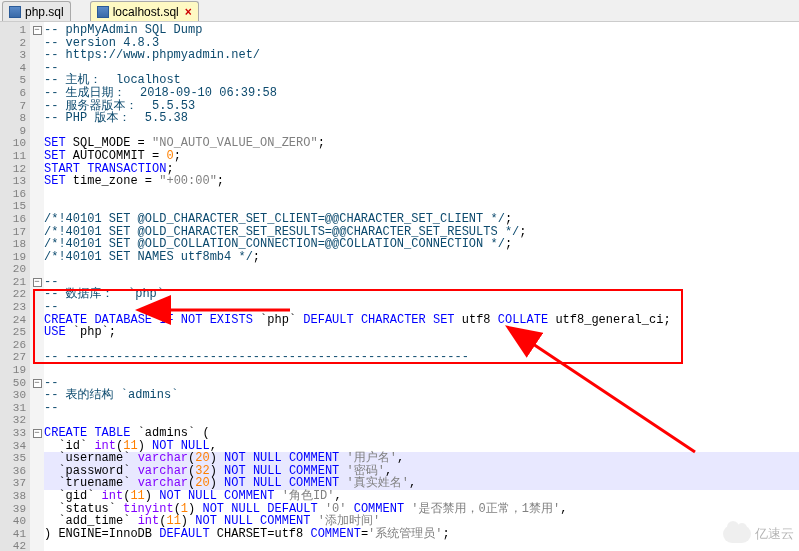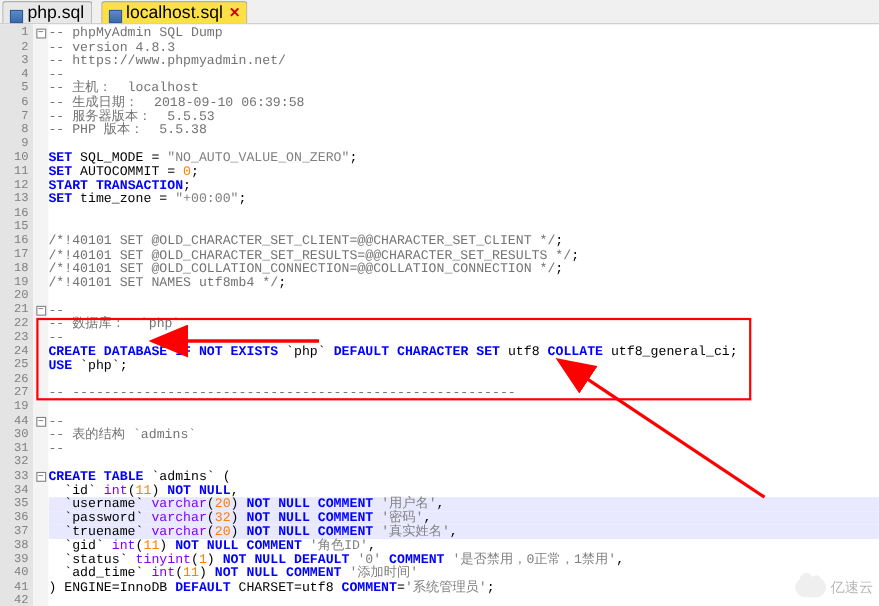--- a/index.html
+++ b/index.html
@@ -1,32 +1,32 @@
 <!DOCTYPE html>
 <html><head>
 <meta charset="utf-8">
 <style>
 * { margin: 0; padding: 0; box-sizing: border-box; }
 body { font-family: "Courier New", monospace; font-size: 12px; background: #fff; width: 799px; height: 551px; overflow: hidden; position: relative; }
 .tabbar { height: 22px; background: #f0f0f0; border-bottom: 1px solid #ccc; display: flex; align-items: flex-end; padding-left: 2px; }
-.tab { display: inline-flex; align-items: flex-end; height: 20px; padding: 0 6px; border: 1px solid #aaa; border-bottom: none; background: #e8e8e8; font-size: 16px; font-family: Tahoma, sans-serif; margin-right: 8px; cursor: pointer; border-radius: 3px 3px 0 0; }
-.tab.active { background: #fde047; }
+.tab { display: inline-flex; align-items: center; height: 20px; padding: 0 6px; border: 1px solid #aaa; border-bottom: none; background: #e8e8e8; font-size: 12px; font-family: Tahoma, sans-serif; margin-right: 19px; cursor: pointer; border-radius: 3px 3px 0 0; }
+.tab.active { background: #fef9c3; }
 .tab .icon-save { width: 12px; height: 12px; background: linear-gradient(#5a8ac8, #3a6aa8); border: 1px solid #2a5a98; margin-right: 4px; display: inline-block; }
 .tab .close-x { margin-left: 6px; color: #c00; font-weight: bold; }
 .editor { display: flex; height: 529px; position: relative; }
 .gutter { width: 30px; background: #e4e4e4; text-align: right; color: #808080; font-size: 11px; line-height: 12.6px; padding-top: 2px; user-select: none; }
 .gutter div { padding-right: 4px; height: 12.6px; }
 .foldcol { width: 14px; background: #f4f4f4; line-height: 12.6px; padding-top: 2px; position: relative; }
 .foldcol div { height: 12.6px; text-align: center; color: #808080; font-size: 9px; position: relative; }
 .foldbox { display: inline-block; width: 9px; height: 9px; border: 1px solid #808080; background: #fff; line-height: 7px; text-align: center; font-size: 9px; color: #555; }
 .code { flex: 1; line-height: 12.6px; padding-top: 2px; white-space: pre; color: #000; overflow: hidden; }
 .code .ln { height: 12.6px; display: block; }
 .code .ln.hl { background: #e8e8ff; }
-.cmt { color: #737373; }
-.kw { color: #0000ff; font-weight: bold; }
+.cmt { color: #0c4a6e; }
+.kw { color: #0000ff; font-weight: normal; }
 .str { color: #808080; }
 .num { color: #ff8000; }
 .typ { color: #8000ff; }
 .highlight-box { position: absolute; border: 2px solid #ff0000; pointer-events: none; }
 .arrow { position: absolute; pointer-events: none; }
 .watermark { position: absolute; right: 5px; bottom: 8px; opacity: 0.3; font-family: sans-serif; font-size: 13px; color: #000000; display: flex; align-items: center; }
 .watermark .cloud { width: 28px; height: 18px; background: #ccc; border-radius: 9px; margin-right: 4px; position: relative; }
 .watermark .cloud::before { content: ''; position: absolute; width: 12px; height: 12px; background: #ccc; border-radius: 50%; top: -4px; left: 4px; }
 .watermark .cloud::after { content: ''; position: absolute; width: 10px; height: 10px; background: #ccc; border-radius: 50%; top: -2px; right: 4px; }
 </style>
@@ -68,21 +68,21 @@
       <div>19</div>
       <div>20</div>
       <div>21</div>
       <div>22</div>
       <div>23</div>
       <div>24</div>
       <div>25</div>
       <div>26</div>
       <div>27</div>
       <div>19</div>
-      <div>44</div>
+      <div>50</div>
       <div>30</div>
       <div>31</div>
       <div>32</div>
       <div>33</div>
       <div>34</div>
       <div>35</div>
       <div>36</div>
       <div>37</div>
       <div>38</div>
       <div>39</div>

